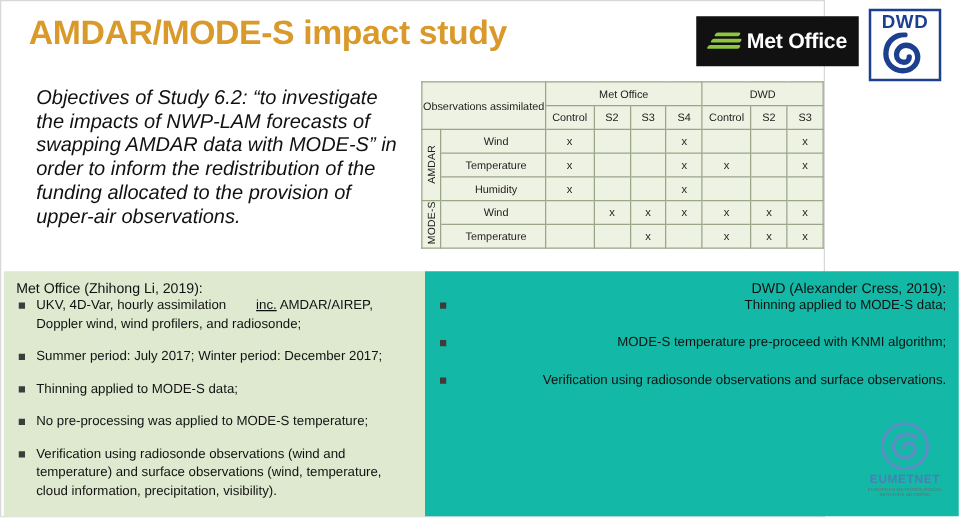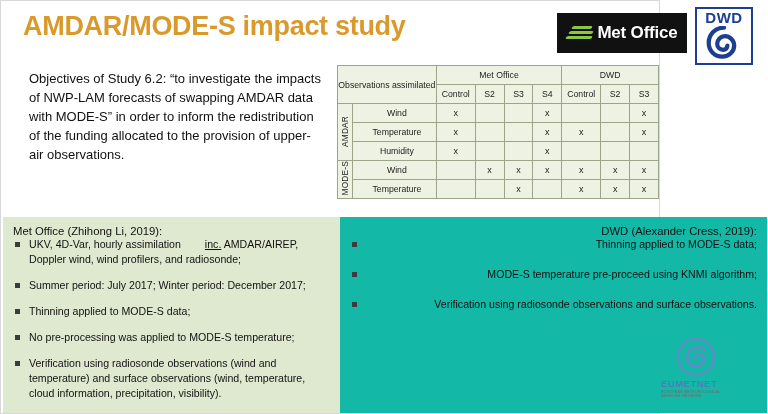--- a/index.html
+++ b/index.html
@@ -102,23 +102,24 @@
     height: 34px;
     margin-top: 0px;
   }
 
   
   .objectives {
     position: absolute;
     left: 28px;
     top: 68px;
     width: 295px;
-    font-size: 13px;
+    font-size: 16px;
     line-height: 19px;
     color: #111111;
+    font-style: italic;
   }
 
   
   .table-wrap {
     position: absolute;
     left: 336px;
     top: 64px;
   }
   table.matrix {
     border-collapse: collapse;
@@ -194,23 +195,24 @@
     width: 5px;
     height: 5px;
     background: #3c3c3c;
   }
   .panel-right li { margin-bottom: 15px; }
   .uline { text-decoration: underline; padding-left: 21px; }
 
   
   .eumetnet {
     position: absolute;
-    left: 660px;
+    left: 688px;
     top: 336px;
     width: 70px;
+    text-align: center;
   }
   .eumetnet .swirl-wrap {
     display: flex;
     justify-content: center;
   }
   .eumetnet .label {
     font-size: 9.5px;
     color: #4a7fb5;
     letter-spacing: 0.5px;
     margin-top: 1px;
@@ -337,21 +339,21 @@
       <li>Thinning applied to MODE-S data;</li>
       <li>No pre-processing was applied to MODE-S temperature;</li>
       <li>Verification using radiosonde observations (wind and temperature) and surface observations (wind, temperature, cloud information, precipitation, visibility).</li>
     </ul>
   </div>
 
   <div class="panel panel-right">
     <h3>DWD (Alexander Cress, 2019):</h3>
     <ul>
       <li>Thinning applied to MODE-S data;</li>
-      <li>MODE-S temperature pre-proceed using KNMI algorithm;</li>
+      <li>MODE-S temperature pre-proceed with KNMI algorithm;</li>
       <li>Verification using radiosonde observations and surface observations.</li>
     </ul>
   </div>
 
   <div class="eumetnet">
     <span class="swirl-wrap">
       <svg width="40" height="40" viewBox="0 0 40 40">
         <circle cx="20" cy="20" r="18" fill="none" stroke="#5b8fc4" stroke-width="2.5"></circle>
         <path d="M29 13 C24 9 15 10 12 16 C9 22 13 29 20 29 C25 29 28 26 28 22 C28 19 26 17 23 17 C21 17 19 19 19 21" fill="none" stroke="#5b8fc4" stroke-width="3" stroke-linecap="round"></path>
       </svg>

